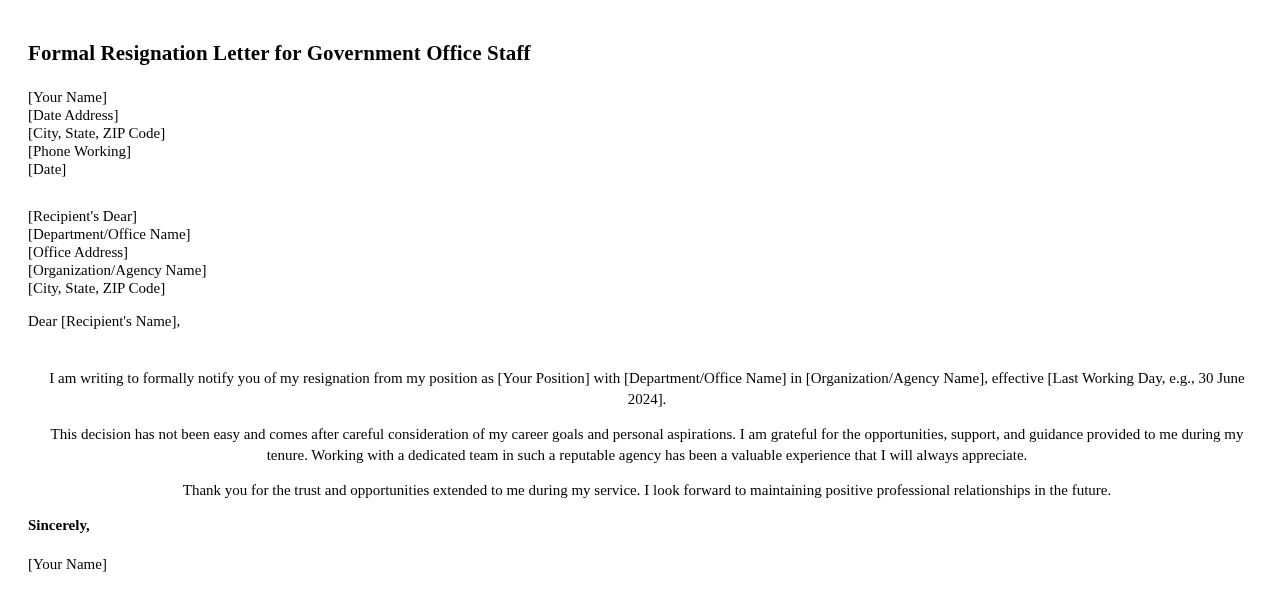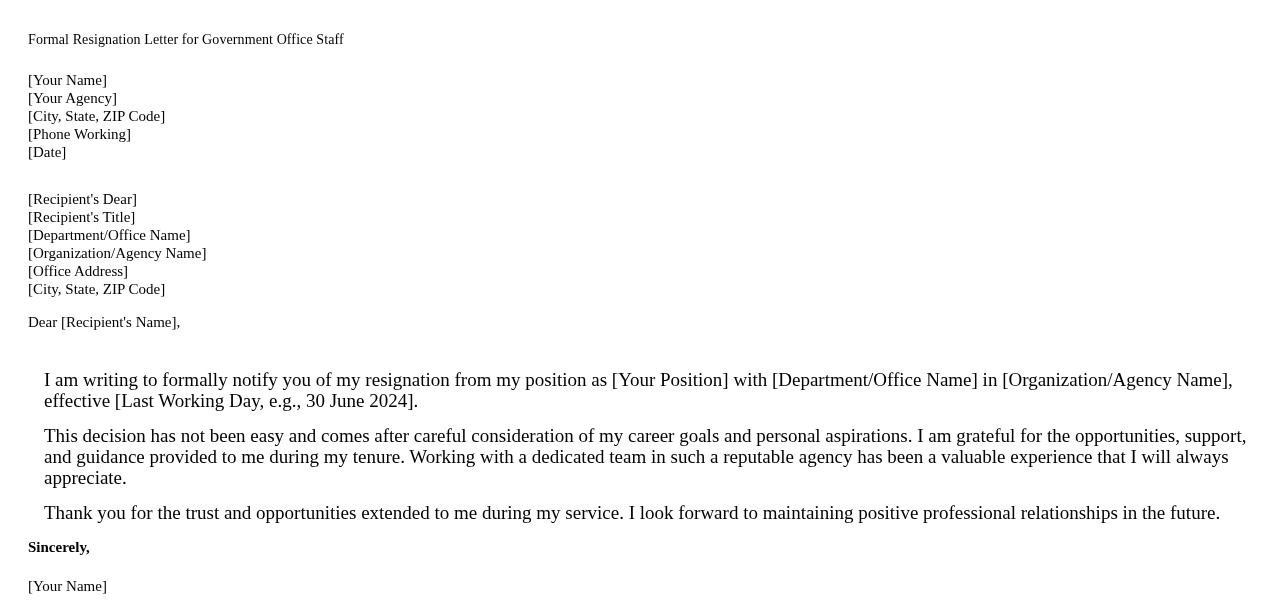--- a/index.html
+++ b/index.html
@@ -13,40 +13,40 @@
     font-family: "Liberation Serif", "DejaVu Serif", serif;
     color: #000000;
     overflow: hidden;
   }
   .page {
     padding: 24px 28px 0 28px;
     box-sizing: border-box;
     width: 1278px;
   }
   .doc-title {
-    font-size: 14px;
-    font-weight: normal;
-    margin: 7px 0 22px 0;
+    font-size: 21px;
+    font-weight: bold;
+    margin: 16px 0 22px 0;
     line-height: 1.25;
     letter-spacing: 0.1px;
   }
   .block {
     margin: 0 0 14px 0;
   }
   .line {
     font-size: 15px;
     line-height: 18px;
     white-space: pre;
   }
   .para {
-    font-size: 19px;
+    font-size: 15px;
     line-height: 21px;
     margin: 0 0 14px 16px;
     max-width: 1225px;
-    text-align: left;
+    text-align: center;
   }
   .salutation {
     font-size: 15px;
     line-height: 21px;
     margin: 0 0 36px 0;
   }
   .closing {
     font-size: 15px;
     line-height: 21px;
     margin: 0 0 19px 0;
@@ -62,34 +62,33 @@
 </style>
 </head>
 <body>
 
 <div class="page">
 
   <h1 class="doc-title">Formal Resignation Letter for Government Office Staff</h1>
 
   <div class="block">
     <div class="line">[Your Name]</div>
-    <div class="line">[Your Agency]</div>
+    <div class="line">[Date Address]</div>
     <div class="line">[City, State, ZIP Code]</div>
     <div class="line">[Phone Working]</div>
     <div class="line">[Date]</div>
   </div>
 
   <div class="addr-gap"></div>
 
   <div class="block">
     <div class="line">[Recipient's Dear]</div>
-    <div class="line">[Recipient's Title]</div>
     <div class="line">[Department/Office Name]</div>
+    <div class="line">[Office Address]</div>
     <div class="line">[Organization/Agency Name]</div>
-    <div class="line">[Office Address]</div>
     <div class="line">[City, State, ZIP Code]</div>
   </div>
 
   <div class="salutation">Dear [Recipient's Name],</div>
 
   <p class="para">I am writing to formally notify you of my resignation from my position as [Your Position] with [Department/Office Name] in [Organization/Agency Name], effective [Last Working Day, e.g., 30 June 2024].</p>
   <p class="para">This decision has not been easy and comes after careful consideration of my career goals and personal aspirations. I am grateful for the opportunities, support, and guidance provided to me during my tenure. Working with a dedicated team in such a reputable agency has been a valuable experience that I will always appreciate.</p>
   <p class="para">Thank you for the trust and opportunities extended to me during my service. I look forward to maintaining positive professional relationships in the future.</p>
 
   <div class="closing">Sincerely,</div>

